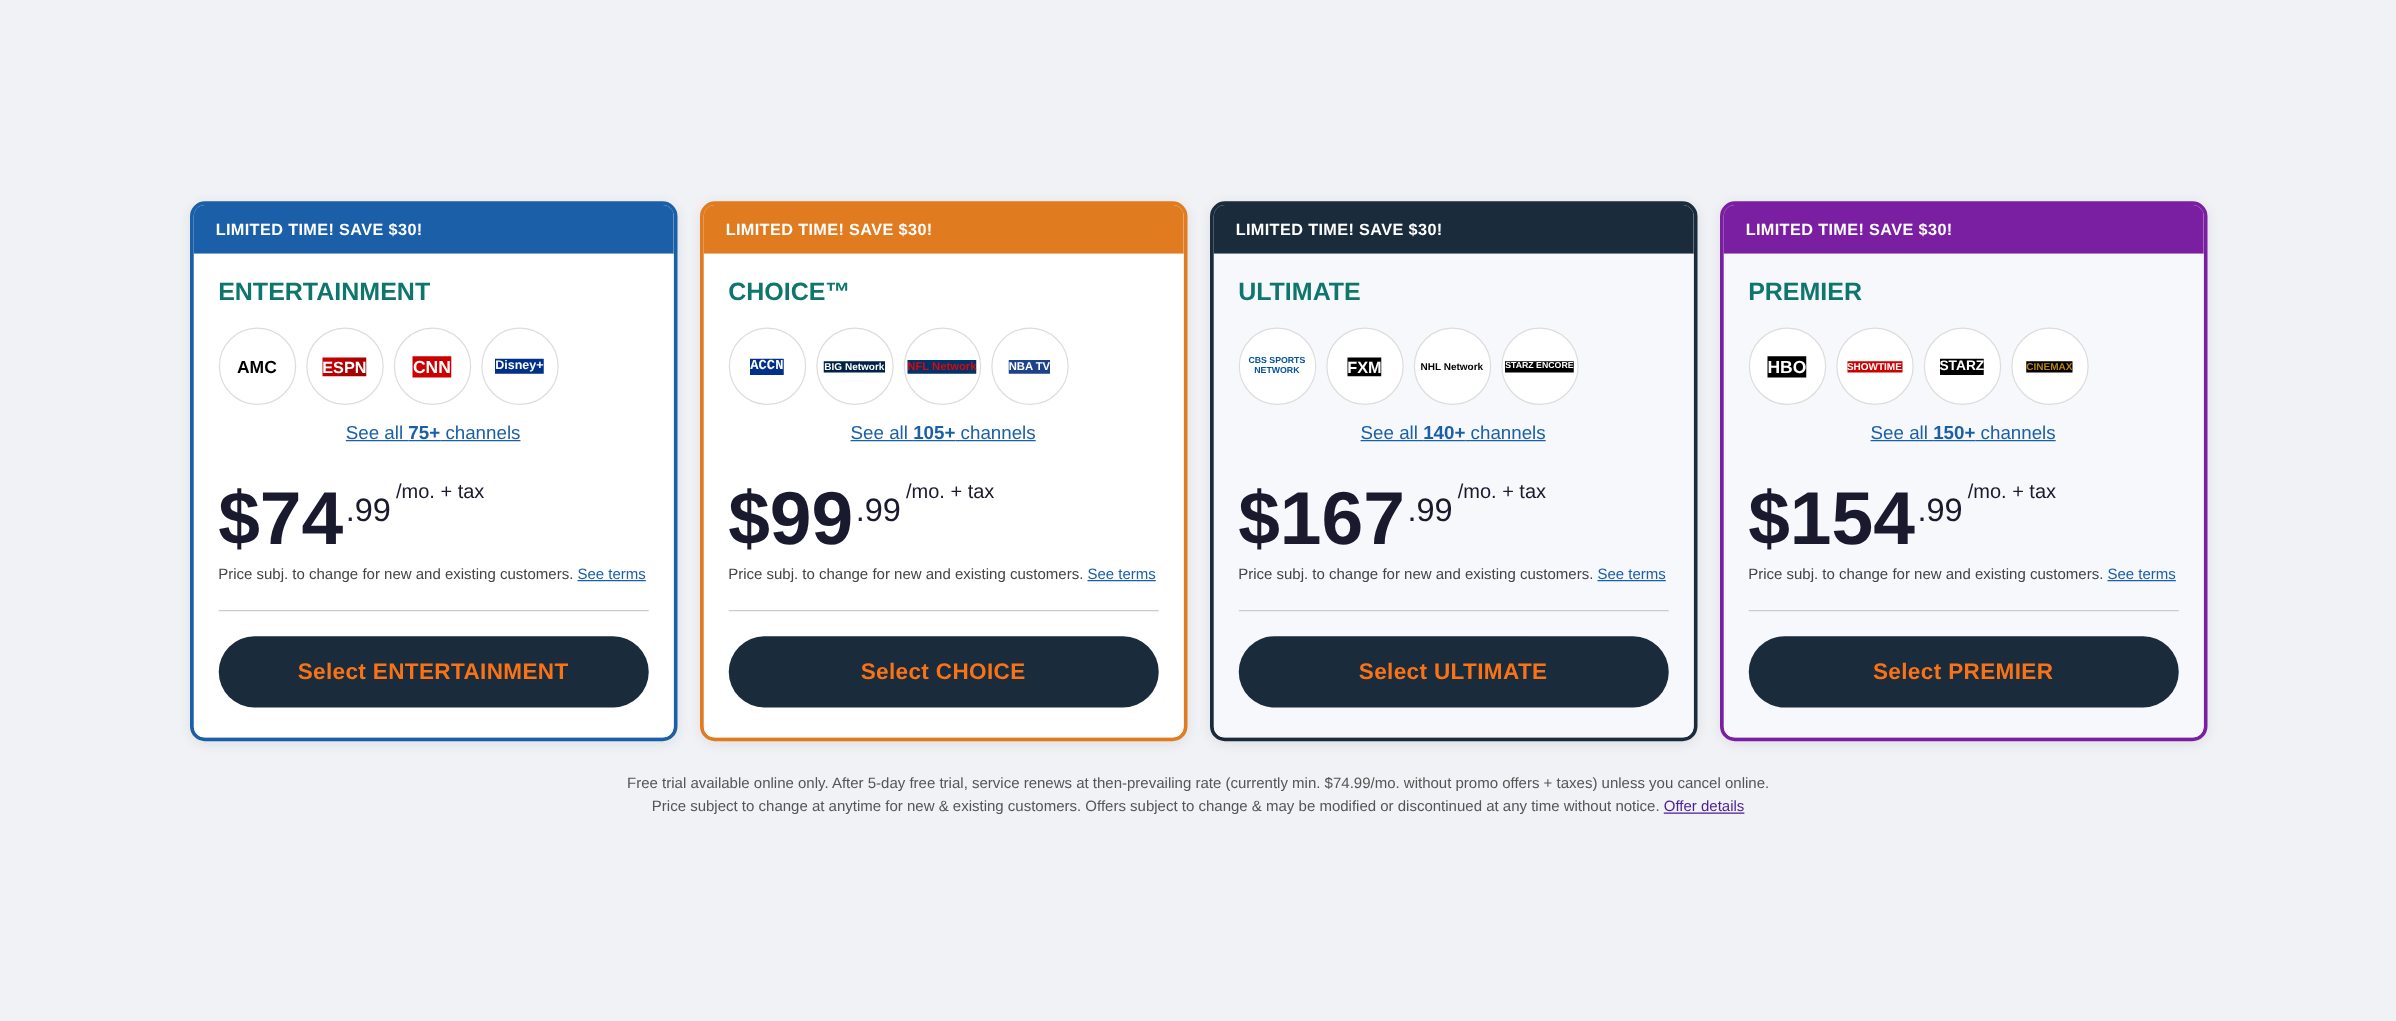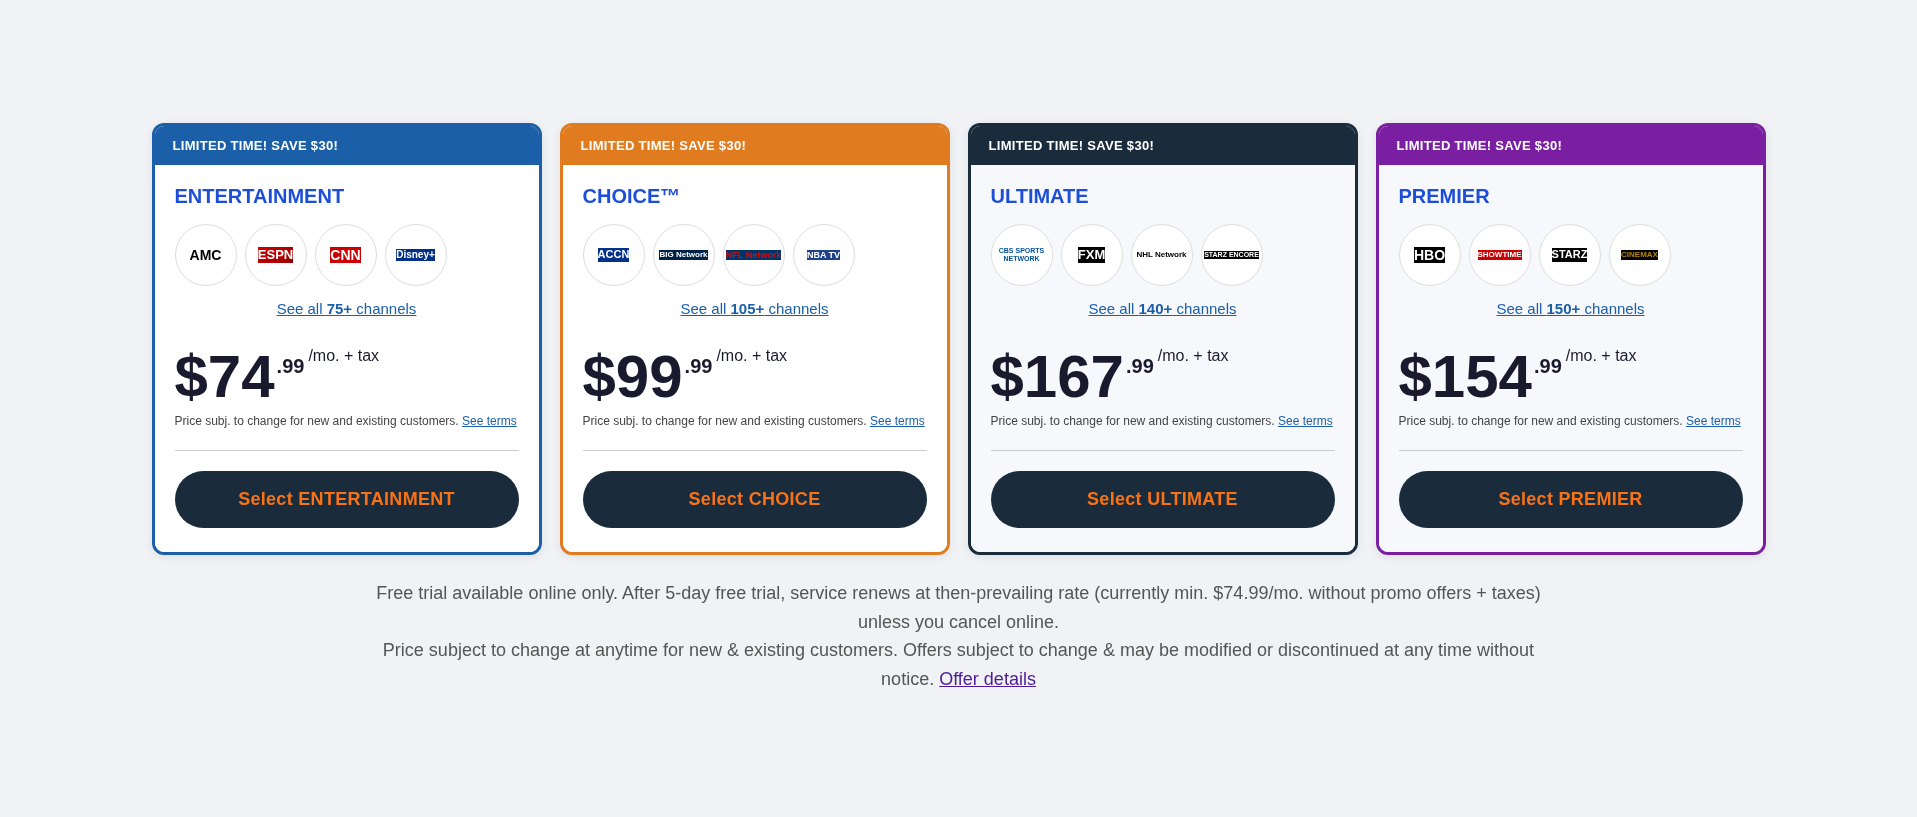--- a/index.html
+++ b/index.html
@@ -56,21 +56,21 @@
       background: #fff;
     }
     .card-ultimate .card-body,
     .card-premier .card-body {
       background: #f7f8fc;
     }
 
     .plan-name {
       font-size: 20px;
       font-weight: bold;
-      color: #1d4ed8;
+      color: #0f766e;
       margin-bottom: 16px;
     }
 
     .channel-logos {
       display: flex;
       gap: 8px;
       margin-bottom: 14px;
       align-items: center;
     }
     .channel-logo {
@@ -94,21 +94,21 @@
     }
     
     .logo-amc { font-size: 14px !important; font-weight: 900 !important; color: #000 !important; }
     
     .logo-espn { background: linear-gradient(135deg, #cc0000, #990000) !important; color: #fff !important; font-size: 13px !important; font-weight: 900 !important; }
     
     .logo-cnn { background: #cc0000 !important; color: #fff !important; font-size: 14px !important; font-weight: 900 !important; }
     
     .logo-disney { background: #003087 !important; color: #fff !important; font-size: 10px !important; font-weight: 700 !important; }
     
-    .logo-accn { background: #003087 !important; color: #fff !important; font-size: 11px !important; font-weight: 700 !important; }
+    .logo-accn { background: #003087 !important; color: #fff !important; font-size: 11px !important; font-weight: 700 !important; font-family: Liberation Mono, monospace; }
     
     .logo-big { background: #002147 !important; color: #fff !important; font-size: 8px !important; font-weight: 700 !important; }
     
     .logo-nfl { background: #013369 !important; color: #d50a0a !important; font-size: 9px !important; font-weight: 700 !important; }
     
     .logo-nba { background: #1d428a !important; color: #fff !important; font-size: 9px !important; font-weight: 700 !important; }
     
     .logo-cbs { background: #fff !important; color: #00529b !important; font-size: 7px !important; font-weight: 700 !important; }
     
     .logo-fxm { background: #000 !important; color: #fff !important; font-size: 13px !important; font-weight: 700 !important; }
@@ -145,22 +145,22 @@
       align-items: flex-start;
       gap: 2px;
     }
     .price-main {
       font-size: 60px;
       font-weight: bold;
       color: #1a1a2e;
       line-height: 1;
     }
     .price-cents {
-      font-size: 20px;
-      font-weight: bold;
+      font-size: 26px;
+      font-weight: normal;
       color: #1a1a2e;
       align-self: flex-start;
       margin-top: 8px;
     }
     .price-suffix {
       font-size: 16px;
       color: #1a1a2e;
       margin-left: 2px;
     }
     .price-disclaimer {
@@ -190,21 +190,21 @@
       font-weight: bold;
       cursor: pointer;
       width: 100%;
       letter-spacing: 0.3px;
       margin-top: auto;
     }
 
     .footer-text {
       max-width: 1200px;
       text-align: center;
-      font-size: 18px;
+      font-size: 12px;
       color: #555;
       margin-top: 24px;
       line-height: 1.6;
     }
     .footer-text a {
       color: #4c1d95;
       text-decoration: underline;
     }
 
     

